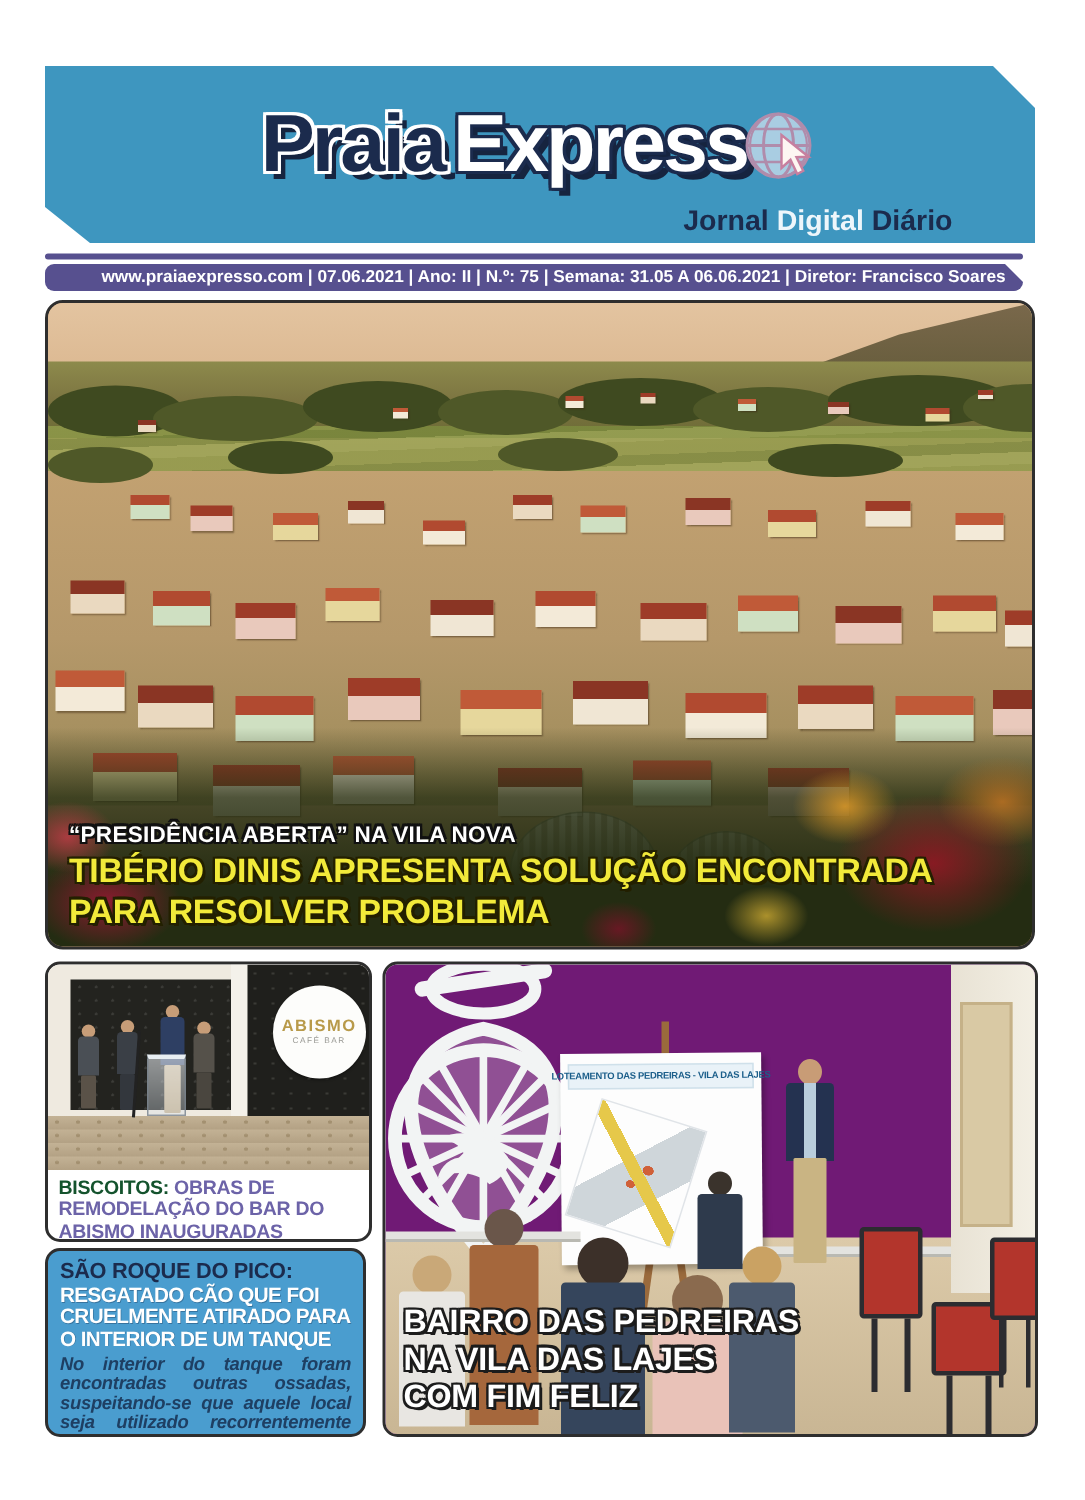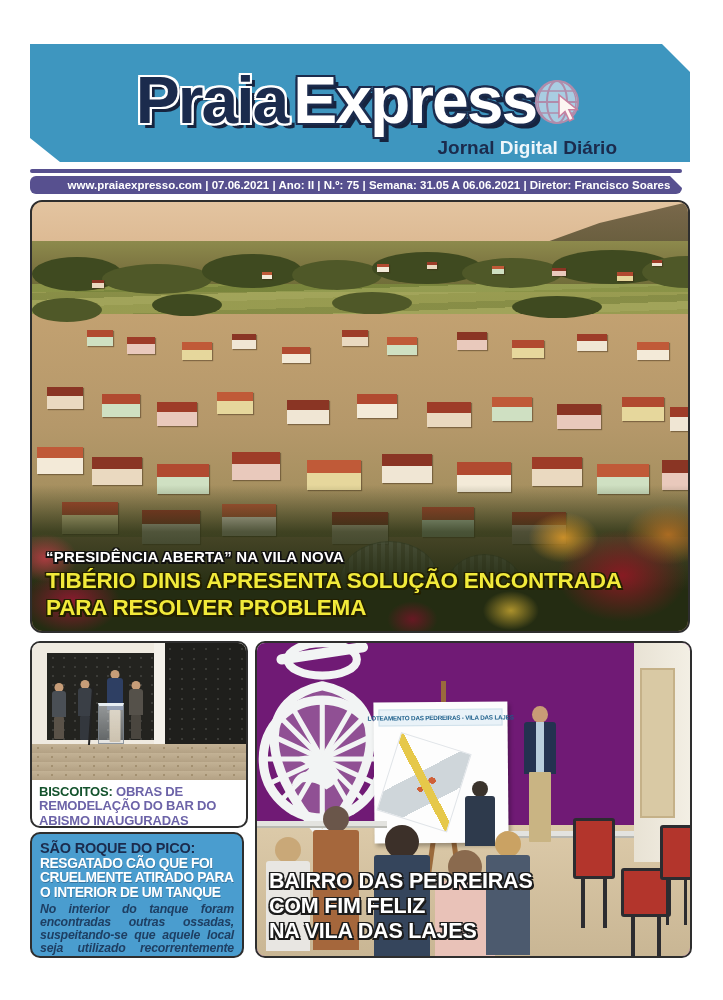--- a/index.html
+++ b/index.html
@@ -7,32 +7,32 @@
   body { font-family:"Liberation Sans", sans-serif; }
   .page { position:relative; width:723px; height:1000px; background:#ffffff; overflow:hidden; margin:0 auto; }
 
   
   .banner {
     position:absolute; left:30px; top:44px; width:660px; height:118px;
     background:#3E96BF;
     clip-path:polygon(0 0, calc(100% - 28px) 0, 100% 28px, 100% 100%, 30px 100%, 0 calc(100% - 24px));
   }
   .logo-row { position:absolute; left:0; right:0; top:18px; text-align:center; white-space:nowrap; }
-  .logo-word { font-size:66px; font-weight:700; letter-spacing:-2px; display:inline-block; vertical-align:middle; }
+  .logo-word { font-size:54px; font-weight:700; letter-spacing:-2px; display:inline-block; vertical-align:middle; }
   .logo-praia {
     color:#1B2B4D;
     text-shadow:-2px -2px 0 #fff,2px -2px 0 #fff,-2px 2px 0 #fff,2px 2px 0 #fff,0 -2px 0 #fff,0 2px 0 #fff,-2px 0 0 #fff,2px 0 0 #fff, 5px 5px 0 #16243f;
     margin-right:6px;
   }
   .logo-express {
     color:#ffffff;
     text-shadow:-2px -2px 0 #1B2B4D,2px -2px 0 #1B2B4D,-2px 2px 0 #1B2B4D,2px 2px 0 #1B2B4D,0 -2px 0 #1B2B4D,0 2px 0 #1B2B4D,-2px 0 0 #1B2B4D,2px 0 0 #1B2B4D,5px 5px 0 #16243f;
   }
   .globe { display:inline-block; vertical-align:middle; margin-left:-4px; margin-top:10px; }
-  .tagline { position:absolute; right:73px; top:93px; font-size:19px; font-weight:700; }
+  .tagline { position:absolute; right:55px; top:93px; font-size:19px; font-weight:700; }
   .tagline .navy { color:#1B2B4D; } .tagline .white { color:#eef6fb; }
 
   
   .rule-thin { position:absolute; left:30px; top:169px; width:652px; height:4px; background:#57508F; border-radius:3px; }
   .infobar {
     position:absolute; left:30px; top:176px; width:652px; height:18px; background:#57508F;
     border-radius:6px 0 6px 6px;
     clip-path:polygon(0 0, calc(100% - 12px) 0, 100% 12px, 100% 100%, 0 100%);
     color:#ffffff; font-size:11.5px; text-align:center; line-height:18px;
   }
@@ -240,20 +240,24 @@
       <div class="headline-yellow">PARA RESOLVER PROBLEMA</div>
     </div>
   </div>
 
   <div class="card card-biscoitos">
     <div class="photo">
       <div class="ab-stone-l"></div>
       <div class="ab-pillar"></div>
       <div class="ab-stone-r"></div>
       <div class="ab-ground"></div>
+      <div class="ab-sign">
+        <div class="t1">ABISMO</div>
+        <div class="t2">CAFÉ BAR</div>
+      </div>
       <div class="fig" style="left:9%;top:29%;width:16px;height:56px;">
         <div class="head"></div>
           <div class="body" style="width:14px;height:26px;background:#4a4f55;"></div>
           <div class="legs" style="top:34px;width:10px;height:22px;background:#5a5248;"></div>
       </div>
       <div class="fig" style="left:21%;top:27%;width:16px;height:60px;">
         <div class="head"></div>
           <div class="body" style="width:14px;height:28px;background:#3a3f46;"></div>
           <div class="legs" style="top:36px;width:10px;height:24px;background:#33373d;"></div>
       </div>
@@ -356,19 +360,19 @@
           <div class="seatleg"></div>
           <div class="seatleg2"></div>
         </div>
       <div class="mt-chair" style="left:93%;top:58%;width:34px;height:100px;">
           <div class="back"></div>
           <div class="seatleg"></div>
           <div class="seatleg2"></div>
         </div>
       <div class="overlay-bairro">
         <div class="headline-white">BAIRRO DAS PEDREIRAS</div>
+        <div class="headline-white">NA VILA DAS LAJES</div>
         <div class="headline-white">COM FIM FELIZ</div>
-        <div class="headline-white">NA VILA DAS LAJES</div>
       </div>
     </div>
   </div>
 
 </div>
 
 </body></html>

